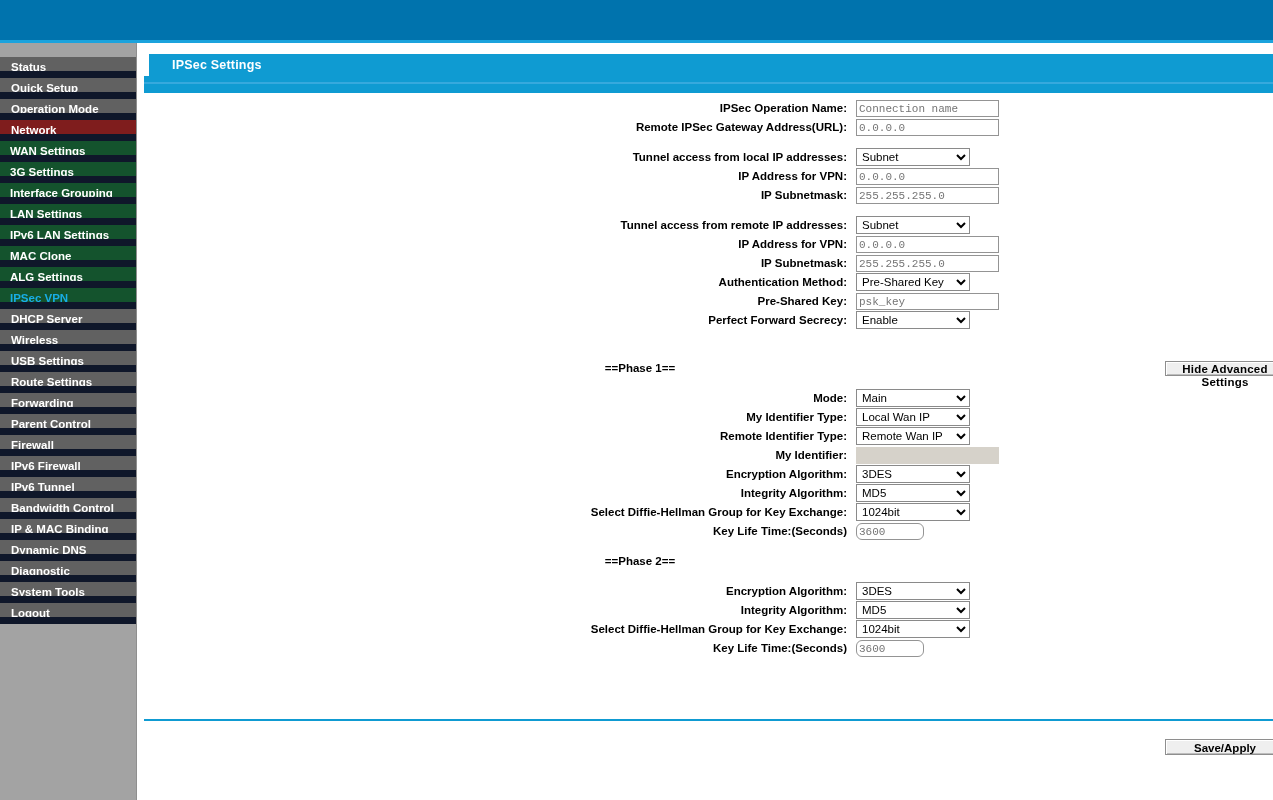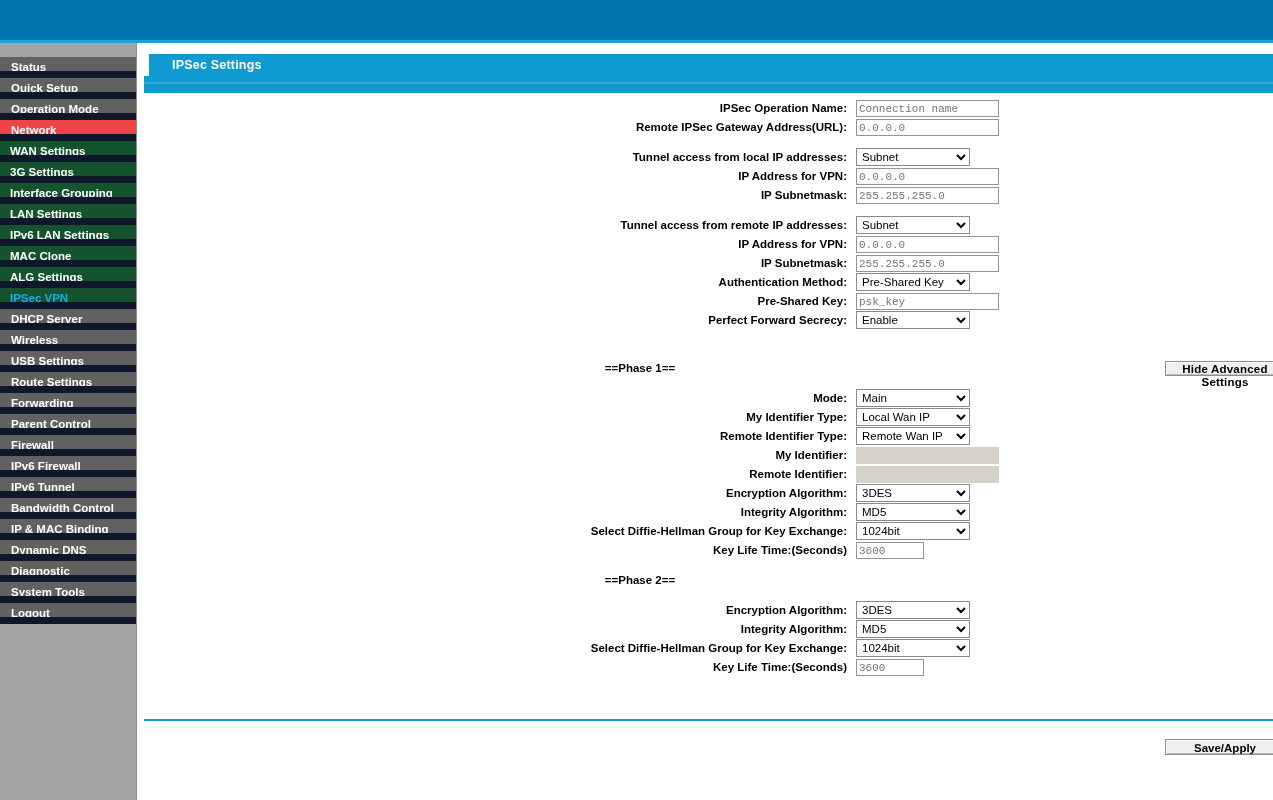--- a/index.html
+++ b/index.html
@@ -58,21 +58,21 @@
     box-sizing: border-box;
     cursor: pointer;
     white-space: nowrap;
     overflow: hidden;
   }
   .nav-item.sub {
     padding-left: 10px;
     background: #14532d;
   }
   .nav-item.active {
-    background: #ef4444;
+    background: #7f1d1d;
   }
   .nav-item.current-sub {
     color: #18aee6;
   }
 
   
   .content {
     position: absolute;
     left: 138px; top: 43px;
     width: 1135px;
@@ -142,20 +142,21 @@
     font-size: 11px;
     color: #8a8a8a;
     background: #ffffff;
     border: 1px solid #949494;
     padding: 0 2px;
     box-sizing: content-box;
     outline: none;
   }
   input.text-field.narrow {
     width: 62px;
+    border-radius: 6px;
   }
   input.text-field.disabled-field {
     background: #d6d2ca;
     border: 1px solid #d6d2ca;
     width: 137px;
   }
   select.select-field {
     width: 114px;
     height: 18px;
     font-family: "Liberation Sans", sans-serif;
@@ -373,26 +374,20 @@
         </div>
       </div>
 
       <div class="row">
         <div class="label">My Identifier:</div>
         <div class="field-col">
           <input class="text-field disabled-field" type="text" disabled="" style="">
         </div>
       </div>
 
-      <div class="row">
-        <div class="label">Remote Identifier:</div>
-        <div class="field-col">
-          <input class="text-field disabled-field" type="text" disabled="" style="">
-        </div>
-      </div>
 
       <div class="row">
         <div class="label">Encryption Algorithm:</div>
         <div class="field-col">
           <select class="select-field"><option>DES</option><option selected="">3DES</option><option>AES-128</option><option>AES-192</option><option>AES-256</option></select>
         </div>
       </div>
 
       <div class="row">
         <div class="label">Integrity Algorithm:</div>

